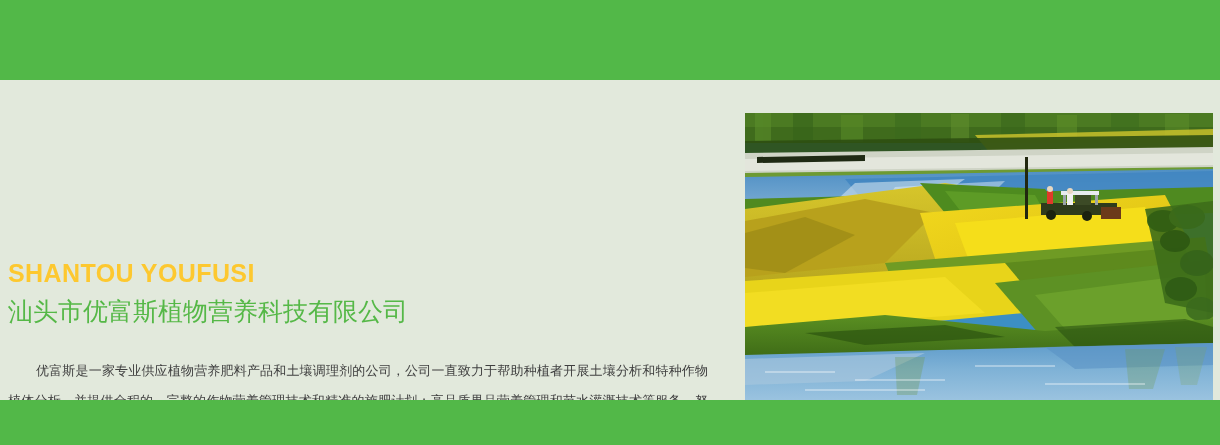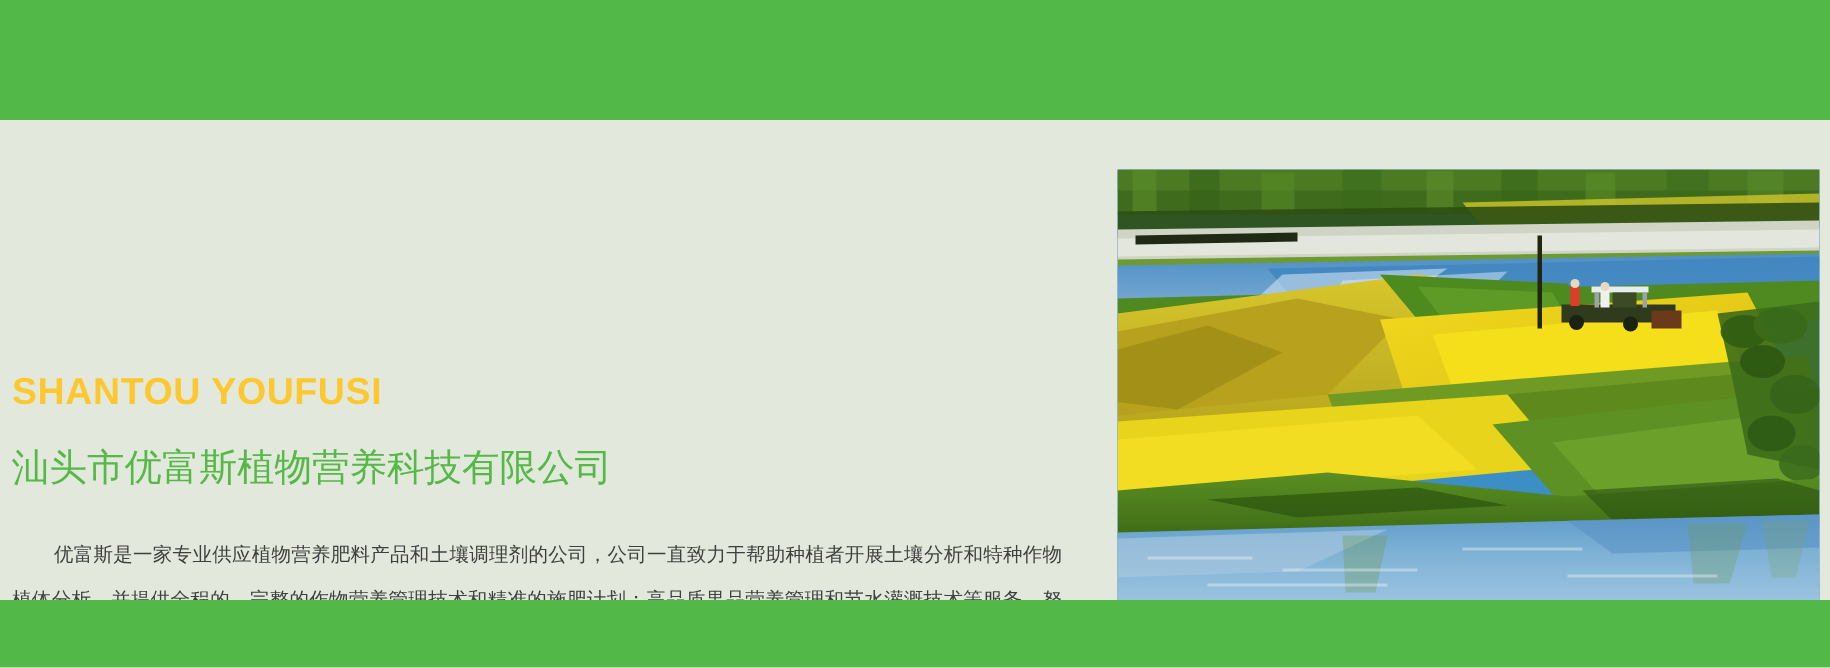--- a/index.html
+++ b/index.html
@@ -20,33 +20,33 @@
     position:absolute; left:0; top:400px; width:1220px; height:45px;
     background:#52b848;
   }
   .stage{
     position:absolute; left:0; top:80px; width:1220px; height:320px;
     background:#e2e9dc;
   }
 
   
   .brand-block{
-    position:absolute; left:8px; top:166px; width:720px;
+    position:absolute; left:8px; top:178px; width:720px;
   }
   .brand-en{
     font-size:25px; font-weight:bold; letter-spacing:.4px;
     color:#fdc82f; line-height:30px; white-space:nowrap;
   }
   .brand-sub{
     font-size:15.5px; letter-spacing:.1px;
     color:#9d9d9d; line-height:22px; white-space:nowrap;
   }
   .brand-cn{
     font-size:25px; color:#55b847; line-height:34px;
-    margin-top:19px; white-space:nowrap;
+    margin-top:7px; white-space:nowrap;
     font-family:"DejaVu Sans", sans-serif;
   }
 
   .body-copy{
     position:absolute; left:8px; top:276px; width:700px;
     font-size:13px; line-height:30px; color:#3f3f3f;
     text-indent:28px; text-align:justify;
     font-family:"DejaVu Sans", sans-serif;
   }
 

